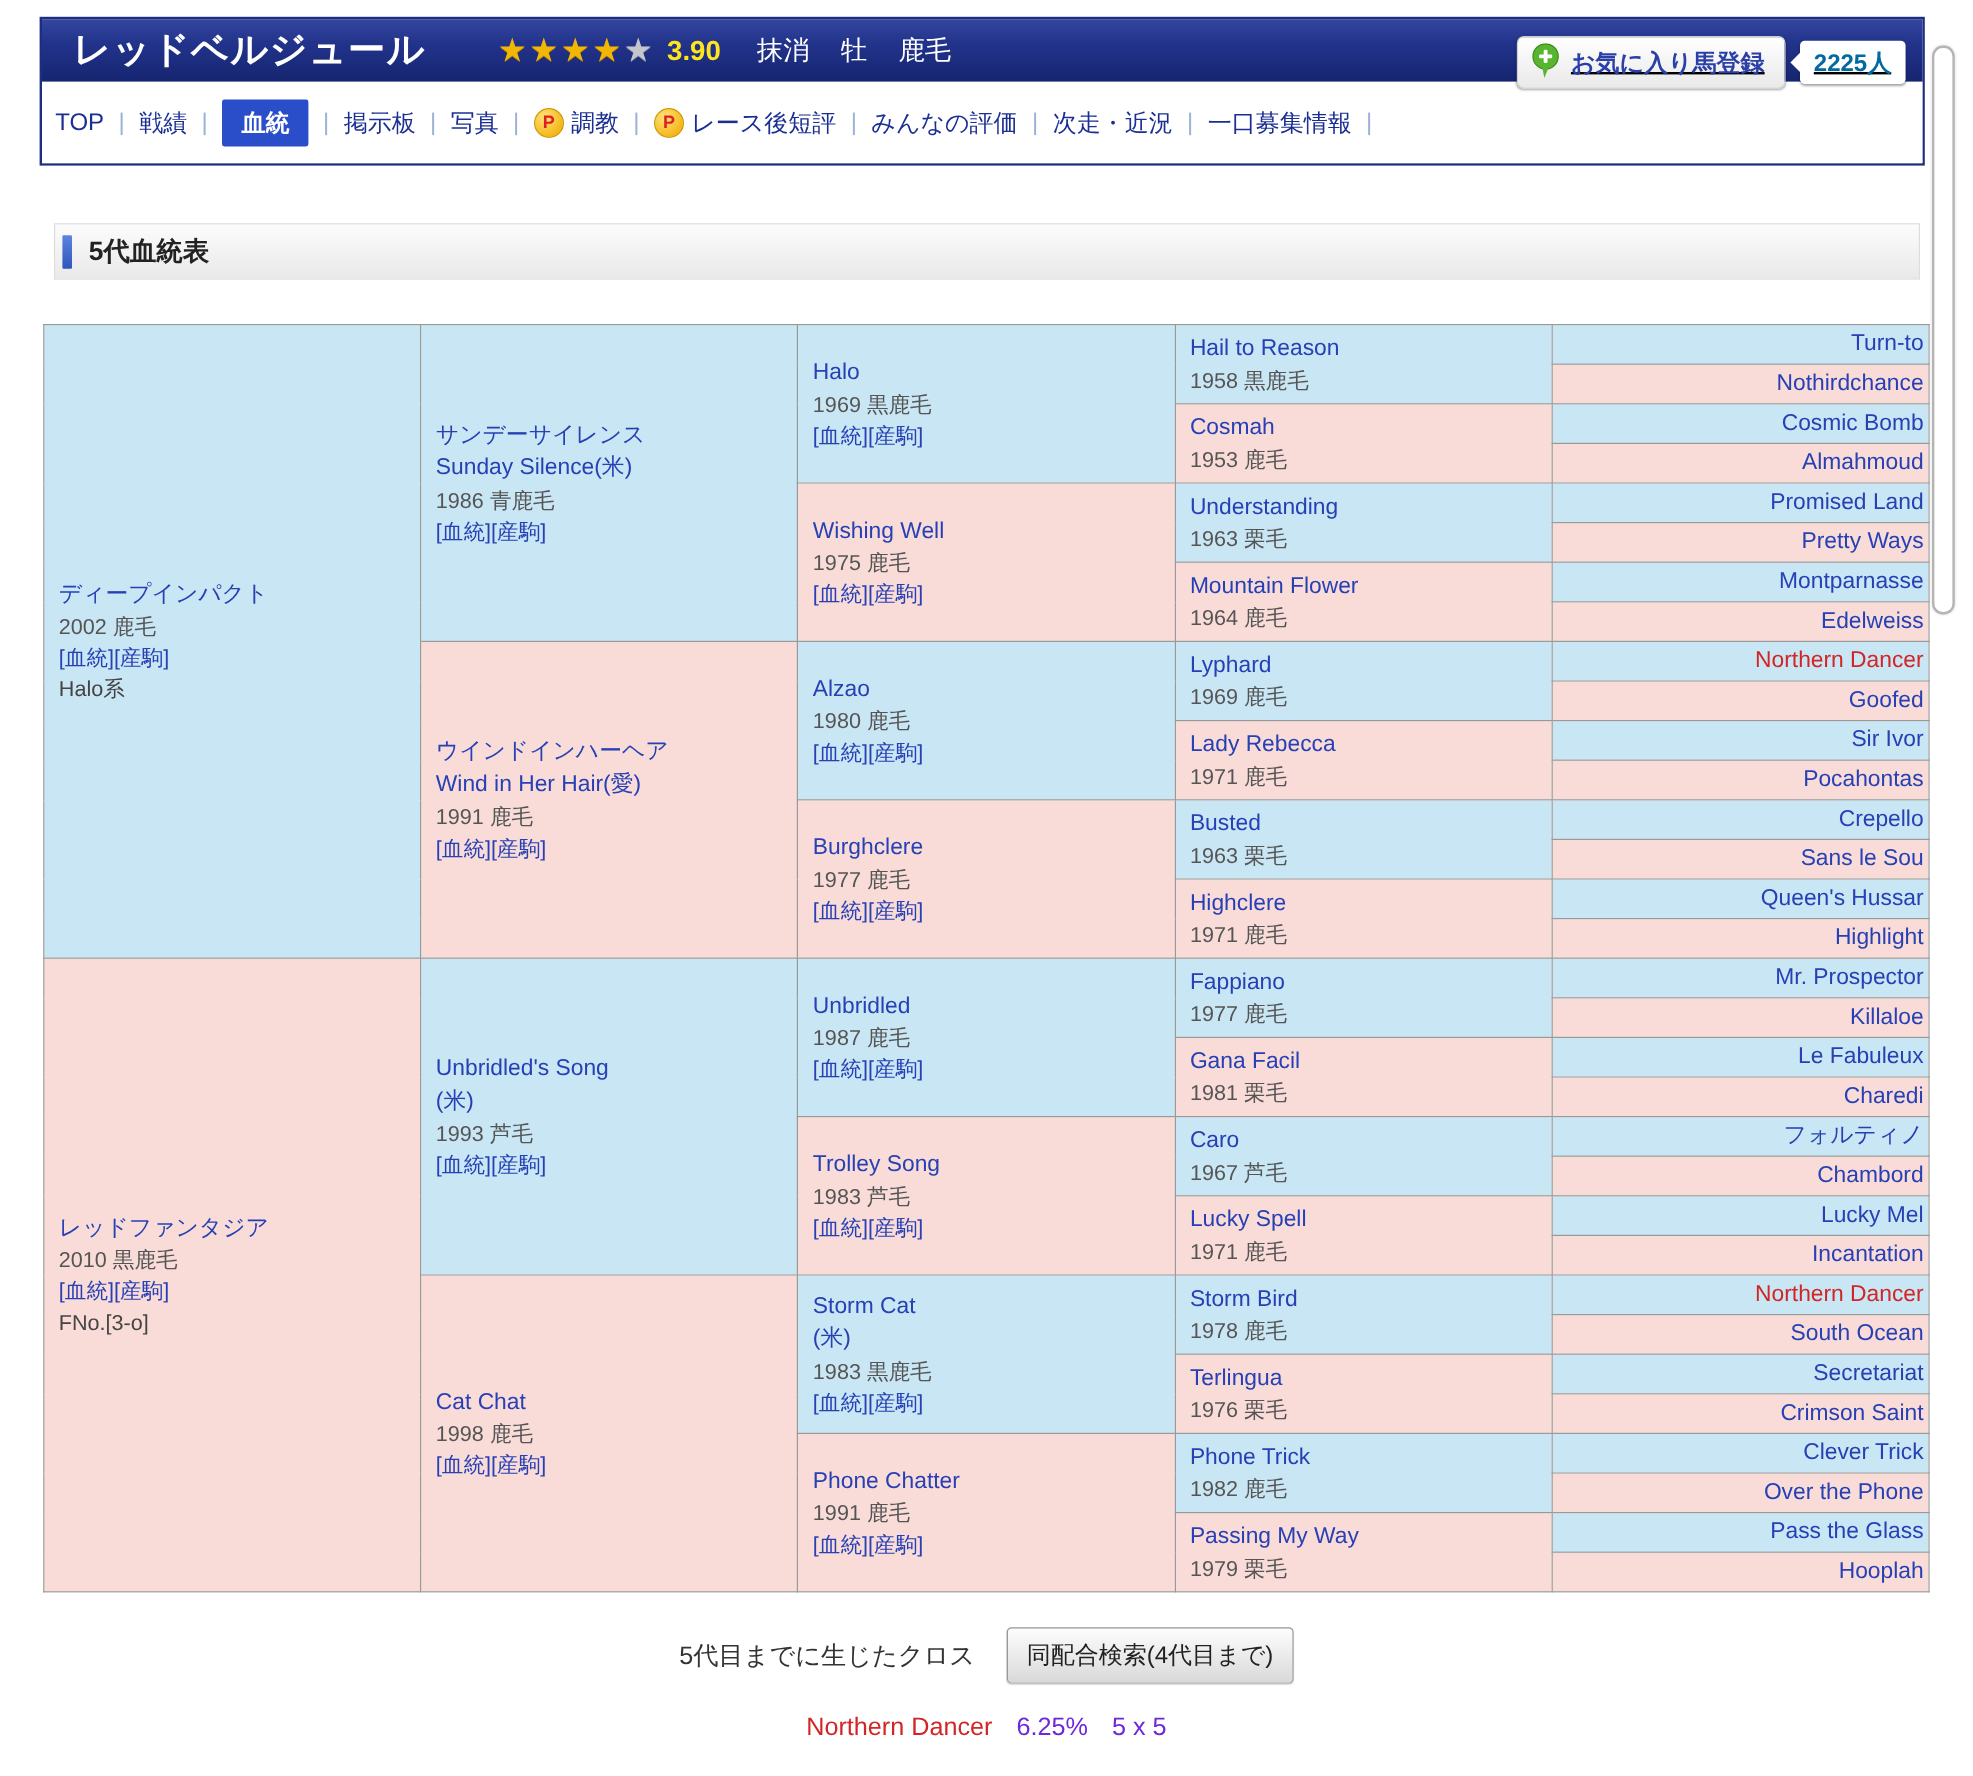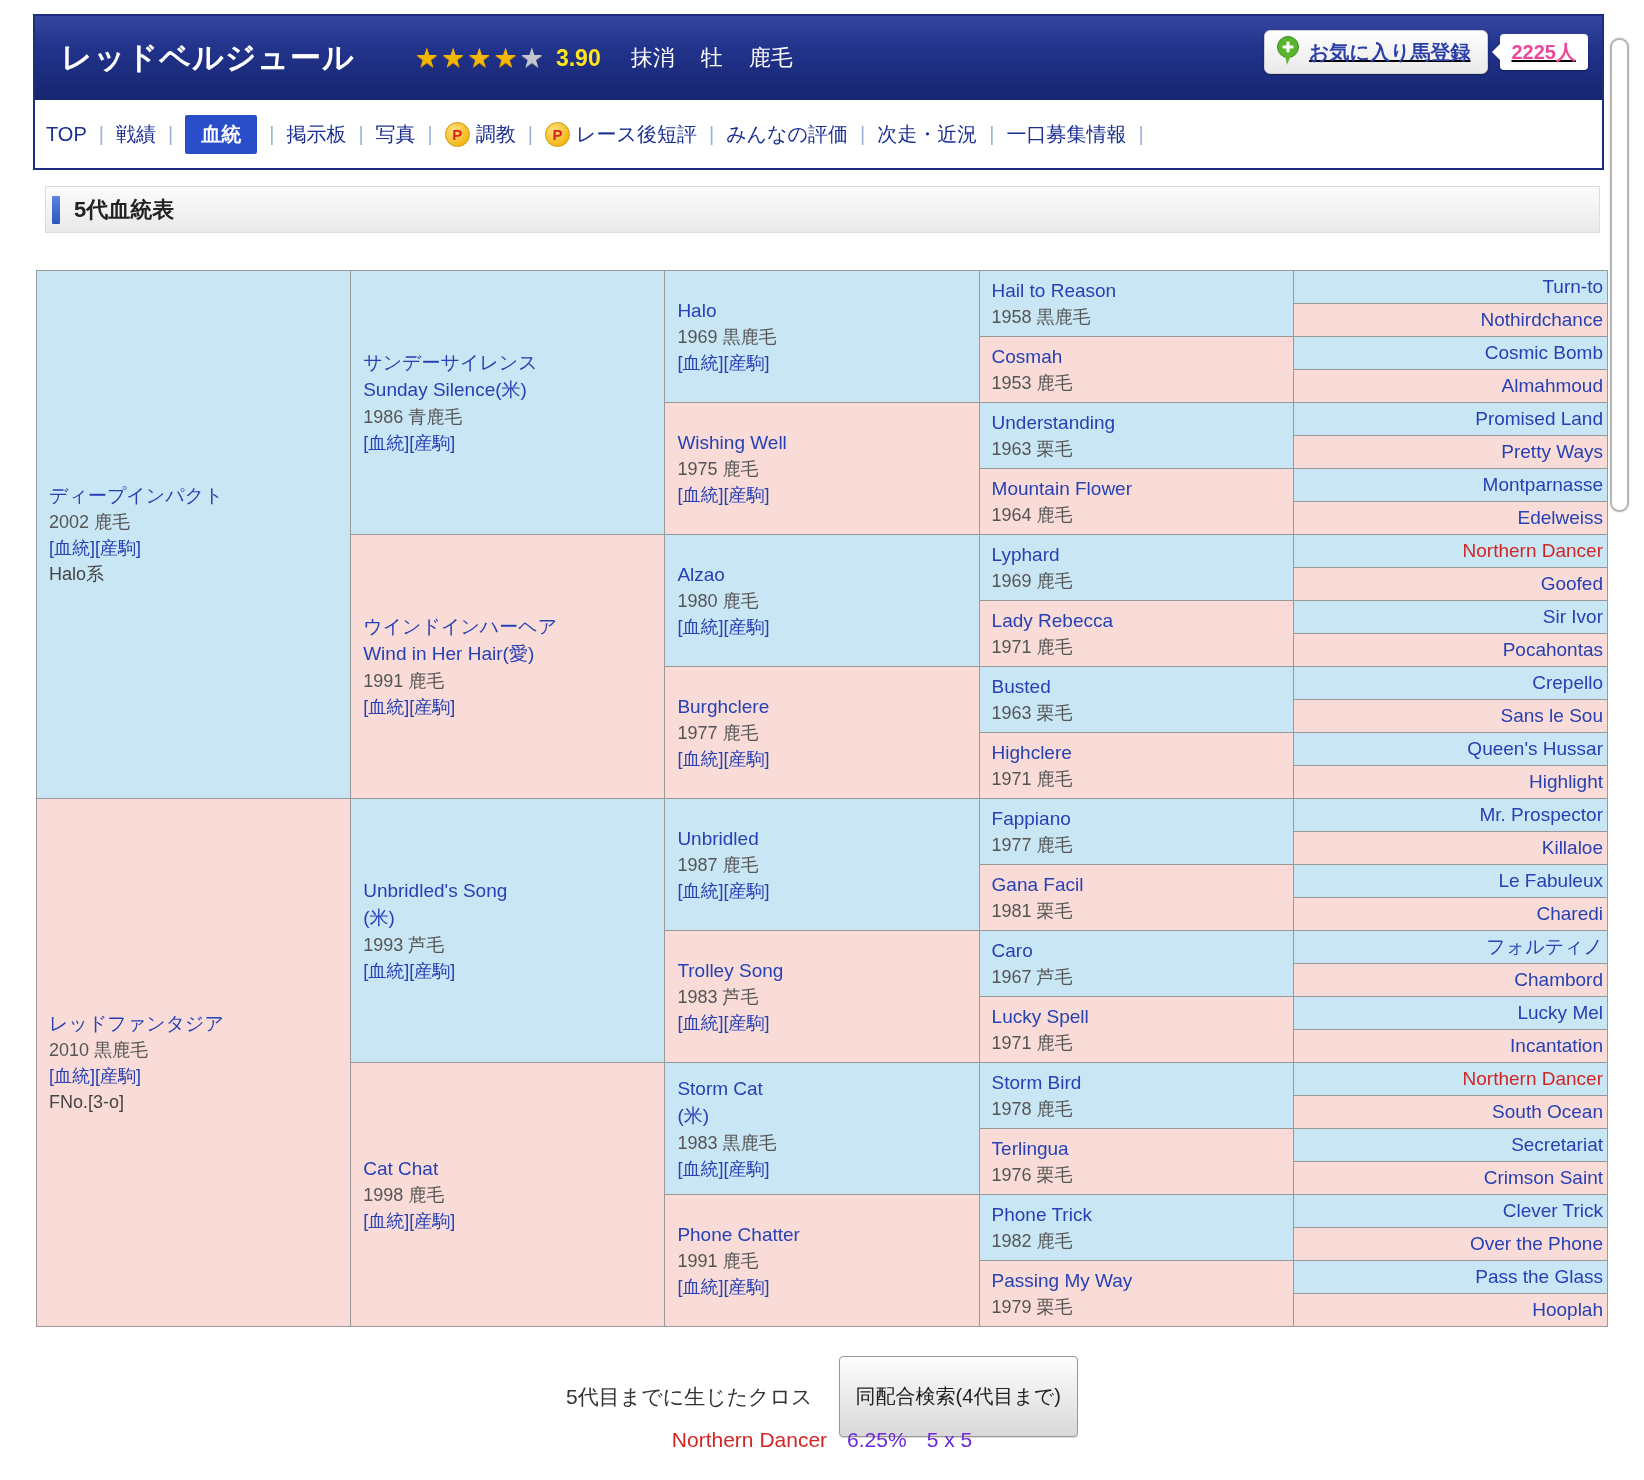--- a/index.html
+++ b/index.html
@@ -2,36 +2,36 @@
 <html><head>
 <meta charset="utf-8">
 <style>
   html,body{margin:0;padding:0;}
   body{
     position:relative;width:1644px;height:1480px;background:#ffffff;
     font-family:"Liberation Sans","DejaVu Sans",sans-serif;overflow:hidden;
   }
   
   .hdrbox{position:absolute;left:33px;top:14px;width:1567px;border:2px solid #1d2e80;background:#fff;}
-  .titlebar{height:84px;background:linear-gradient(180deg,#35469e 0%,#22338c 38%,#16256f 100%);
+  .titlebar{height:52px;background:linear-gradient(180deg,#35469e 0%,#22338c 38%,#16256f 100%);
     display:flex;align-items:center;position:relative;}
   .htitle{color:#fff;font-size:31px;font-weight:bold;margin-left:26px;letter-spacing:1px;}
   .stars{margin-left:60px;font-size:27px;letter-spacing:2px;line-height:1;}
   .st.gold{color:#f2b705;text-shadow:0 1px 0 #b87d00;}
   .st.gray{color:#c4c6cc;text-shadow:0 1px 0 #8a8c92;}
   .rating{color:#ffe61c;font-size:23px;font-weight:bold;margin-left:10px;}
   .profile{color:#fff;font-size:22px;margin-left:30px;display:flex;gap:26px;}
   .favwrap{position:absolute;right:14px;top:14px;display:flex;align-items:center;text-decoration:underline;}
   .favbtn{height:42px;background:linear-gradient(#ffffff,#e9e9e9);border:1px solid #cfcfcf;border-radius:6px;
     display:flex;align-items:center;padding:0 16px 0 10px;box-shadow:0 1px 2px rgba(0,0,0,.35);cursor:pointer;}
   .favbtn span.lbl{color:#2b3fa8;font-size:20px;font-weight:bold;margin-left:8px;}
   .bubble{position:relative;height:36px;background:#fff;border-radius:4px;margin-left:12px;
     display:flex;align-items:center;padding:0 12px;box-shadow:0 1px 2px rgba(0,0,0,.35);}
   .bubble:before{content:"";position:absolute;left:-8px;top:10px;border:8px solid transparent;border-right-color:#fff;border-left:0;}
-  .bubble span{color:#ec4899;font-size:20px;font-weight:bold;}
+  .bubble span{color:#0369a1;font-size:20px;font-weight:bold;}
   
   .navbar{height:68px;background:#fff;display:flex;align-items:center;font-size:20px;}
   .navitem{color:#1b2f93;margin:0 11px;cursor:pointer;display:flex;align-items:center;white-space:nowrap;}
   .navitem.sel{background:#2a4ec9;color:#fff;padding:6px 16px;border-radius:2px;font-weight:bold;text-align:right;}
   .sep{color:#9db0d8;margin:0 1px;}
   .coin{display:inline-flex;width:23px;height:23px;border-radius:50%;
     background:radial-gradient(circle at 35% 30%,#ffe27a,#f5b81c 70%);border:1px solid #cf9a00;
     color:#d22;font-weight:bold;font-size:15px;align-items:center;justify-content:center;margin-right:6px;}
   
   .scrollthumb{position:absolute;left:1610px;top:38px;width:15px;height:470px;background:#fff;
@@ -54,21 +54,21 @@
   .nm5{color:#2741b5;font-size:19px;line-height:1.3;cursor:pointer;}
   .nm5.red{color:#d22626;}
   .inf{color:#555;font-size:18px;line-height:1.45;}
   .lnk{font-size:18px;line-height:1.45;}
   .lnk a{color:#2741b5;text-decoration:none;cursor:pointer;}
   .ext{color:#444;font-size:18px;line-height:1.45;}
   
   .crossline{position:absolute;left:36px;top:1356px;width:1572px;display:flex;align-items:center;justify-content:center;}
   .crosslabel{font-size:21px;color:#333;margin-right:26px;}
   .searchbtn{font-size:20px;color:#222;background:linear-gradient(#fdfdfd,#d9d9d9);
-    border:1px solid #989898;border-radius:4px;padding:26px 16px;cursor:pointer;box-shadow:0 1px 1px rgba(0,0,0,.15);}
+    border:1px solid #989898;border-radius:4px;padding:9px 16px;cursor:pointer;box-shadow:0 1px 1px rgba(0,0,0,.15);}
   .crossdata{position:absolute;left:36px;top:1428px;width:1572px;display:flex;align-items:center;justify-content:center;font-size:21px;gap:20px;}
   .crossname{color:#d22626;cursor:pointer;}
   .crossval{color:#6d28d9;}
 </style>
 </head>
 <body>
 
 <div class="hdrbox">
   <div class="titlebar">
     <span class="htitle">レッドベルジュール</span>

